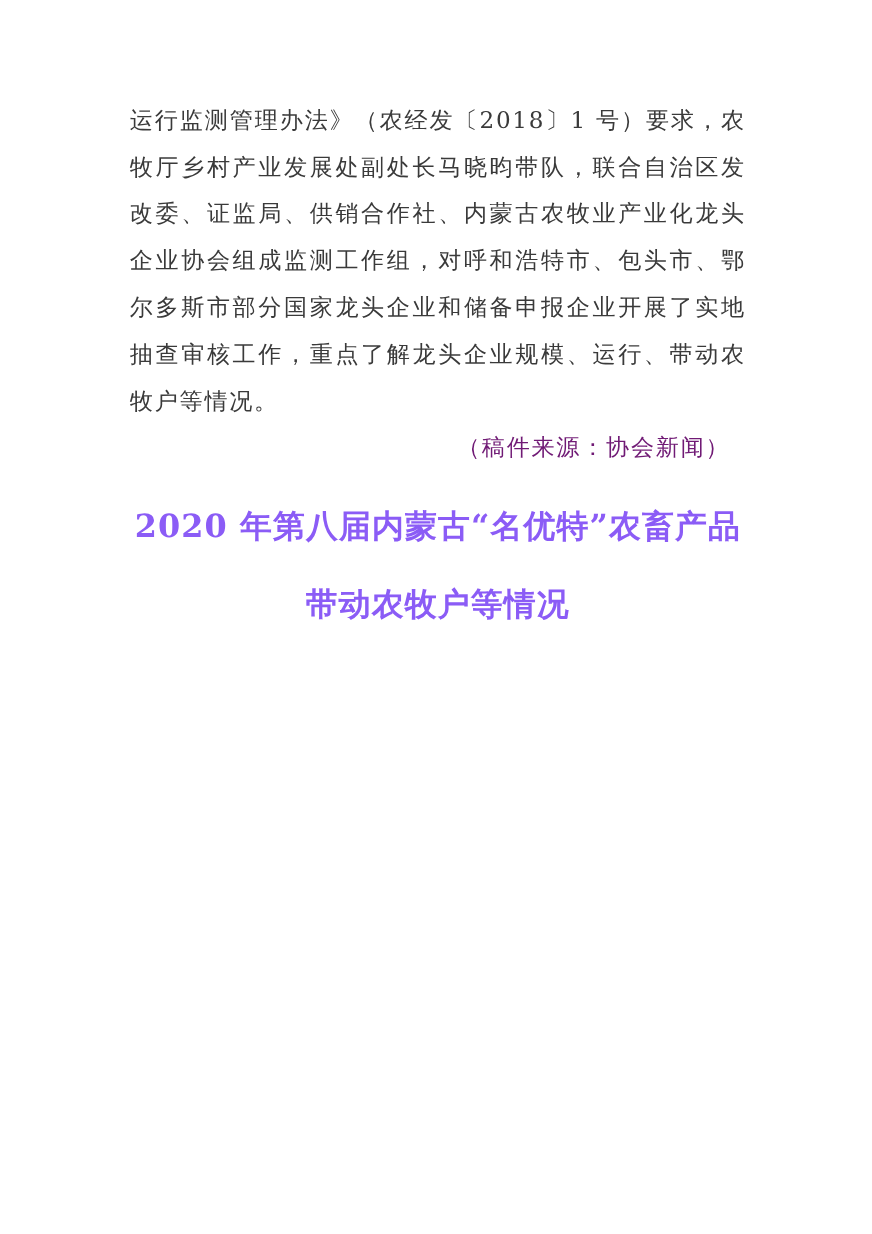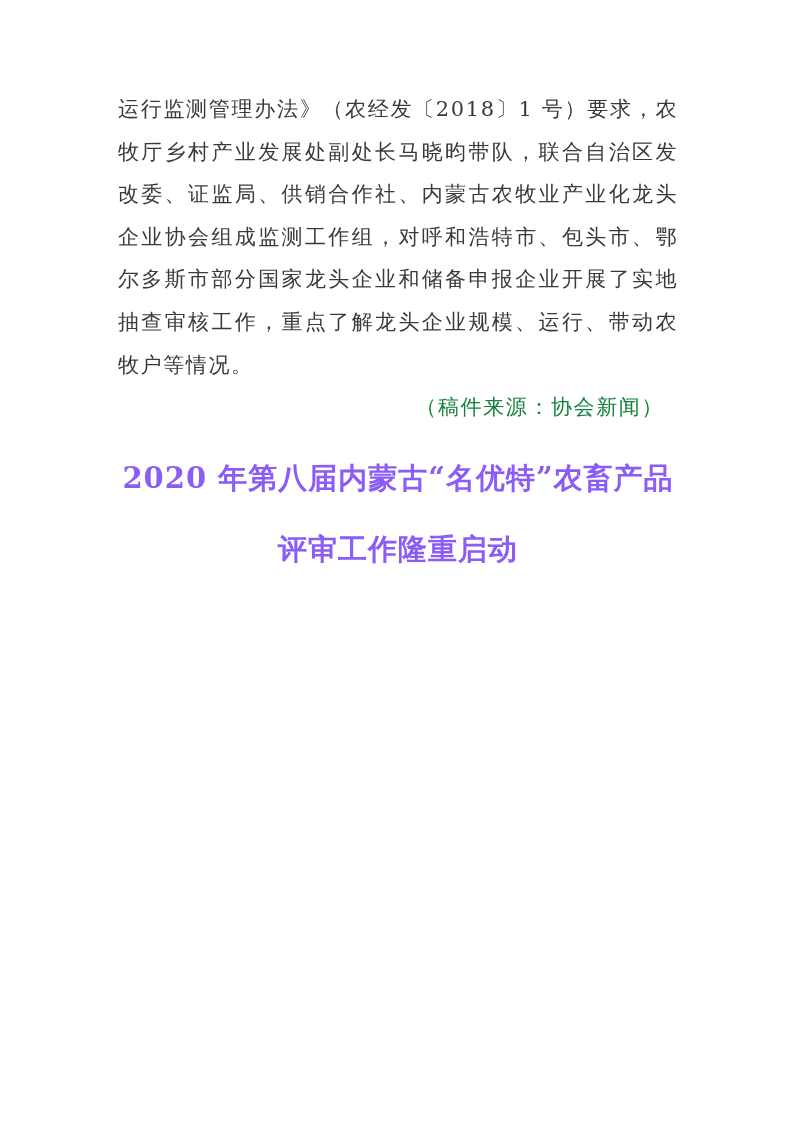--- a/index.html
+++ b/index.html
@@ -33,21 +33,21 @@
   .para.indent {
     text-indent: 2em;
   }
   .source-line {
     margin: 0;
     font-size: 21px;
     line-height: 42.6px;
     letter-spacing: 1.6px;
     text-align: right;
     padding-right: 14px;
-    color: #15803d;
+    color: #701a75;
   }
   .heading {
     margin: 14px 0 0 0;
     text-align: center;
     font-size: 29px;
     font-weight: bold;
     color: #8b5cf6;
     letter-spacing: 1px;
   }
   .heading-line {
@@ -68,17 +68,17 @@
 </style>
 </head>
 <body>
 
 <div class="page">
   <div class="content">
     <p class="para">运行监测管理办法》（农经发〔2018〕1 号）要求，农牧厅乡村产业发展处副处长马晓昀带队，联合自治区发改委、证监局、供销合作社、内蒙古农牧业产业化龙头企业协会组成监测工作组，对呼和浩特市、包头市、鄂尔多斯市部分国家龙头企业和储备申报企业开展了实地抽查审核工作，重点了解龙头企业规模、运行、带动农牧户等情况。</p>
     <p class="source-line">（稿件来源：协会新闻）</p>
     <h1 class="heading">
       <span class="heading-line">2020 年第八届内蒙古“名优特”农畜产品</span>
-      <span class="heading-line">评审工作隆重启动</span>
+      <span class="heading-line">带动农牧户等情况</span>
     </h1>
   </div>
   <div class="page-number">- 7 -</div>
 </div>
 
 </body></html>

